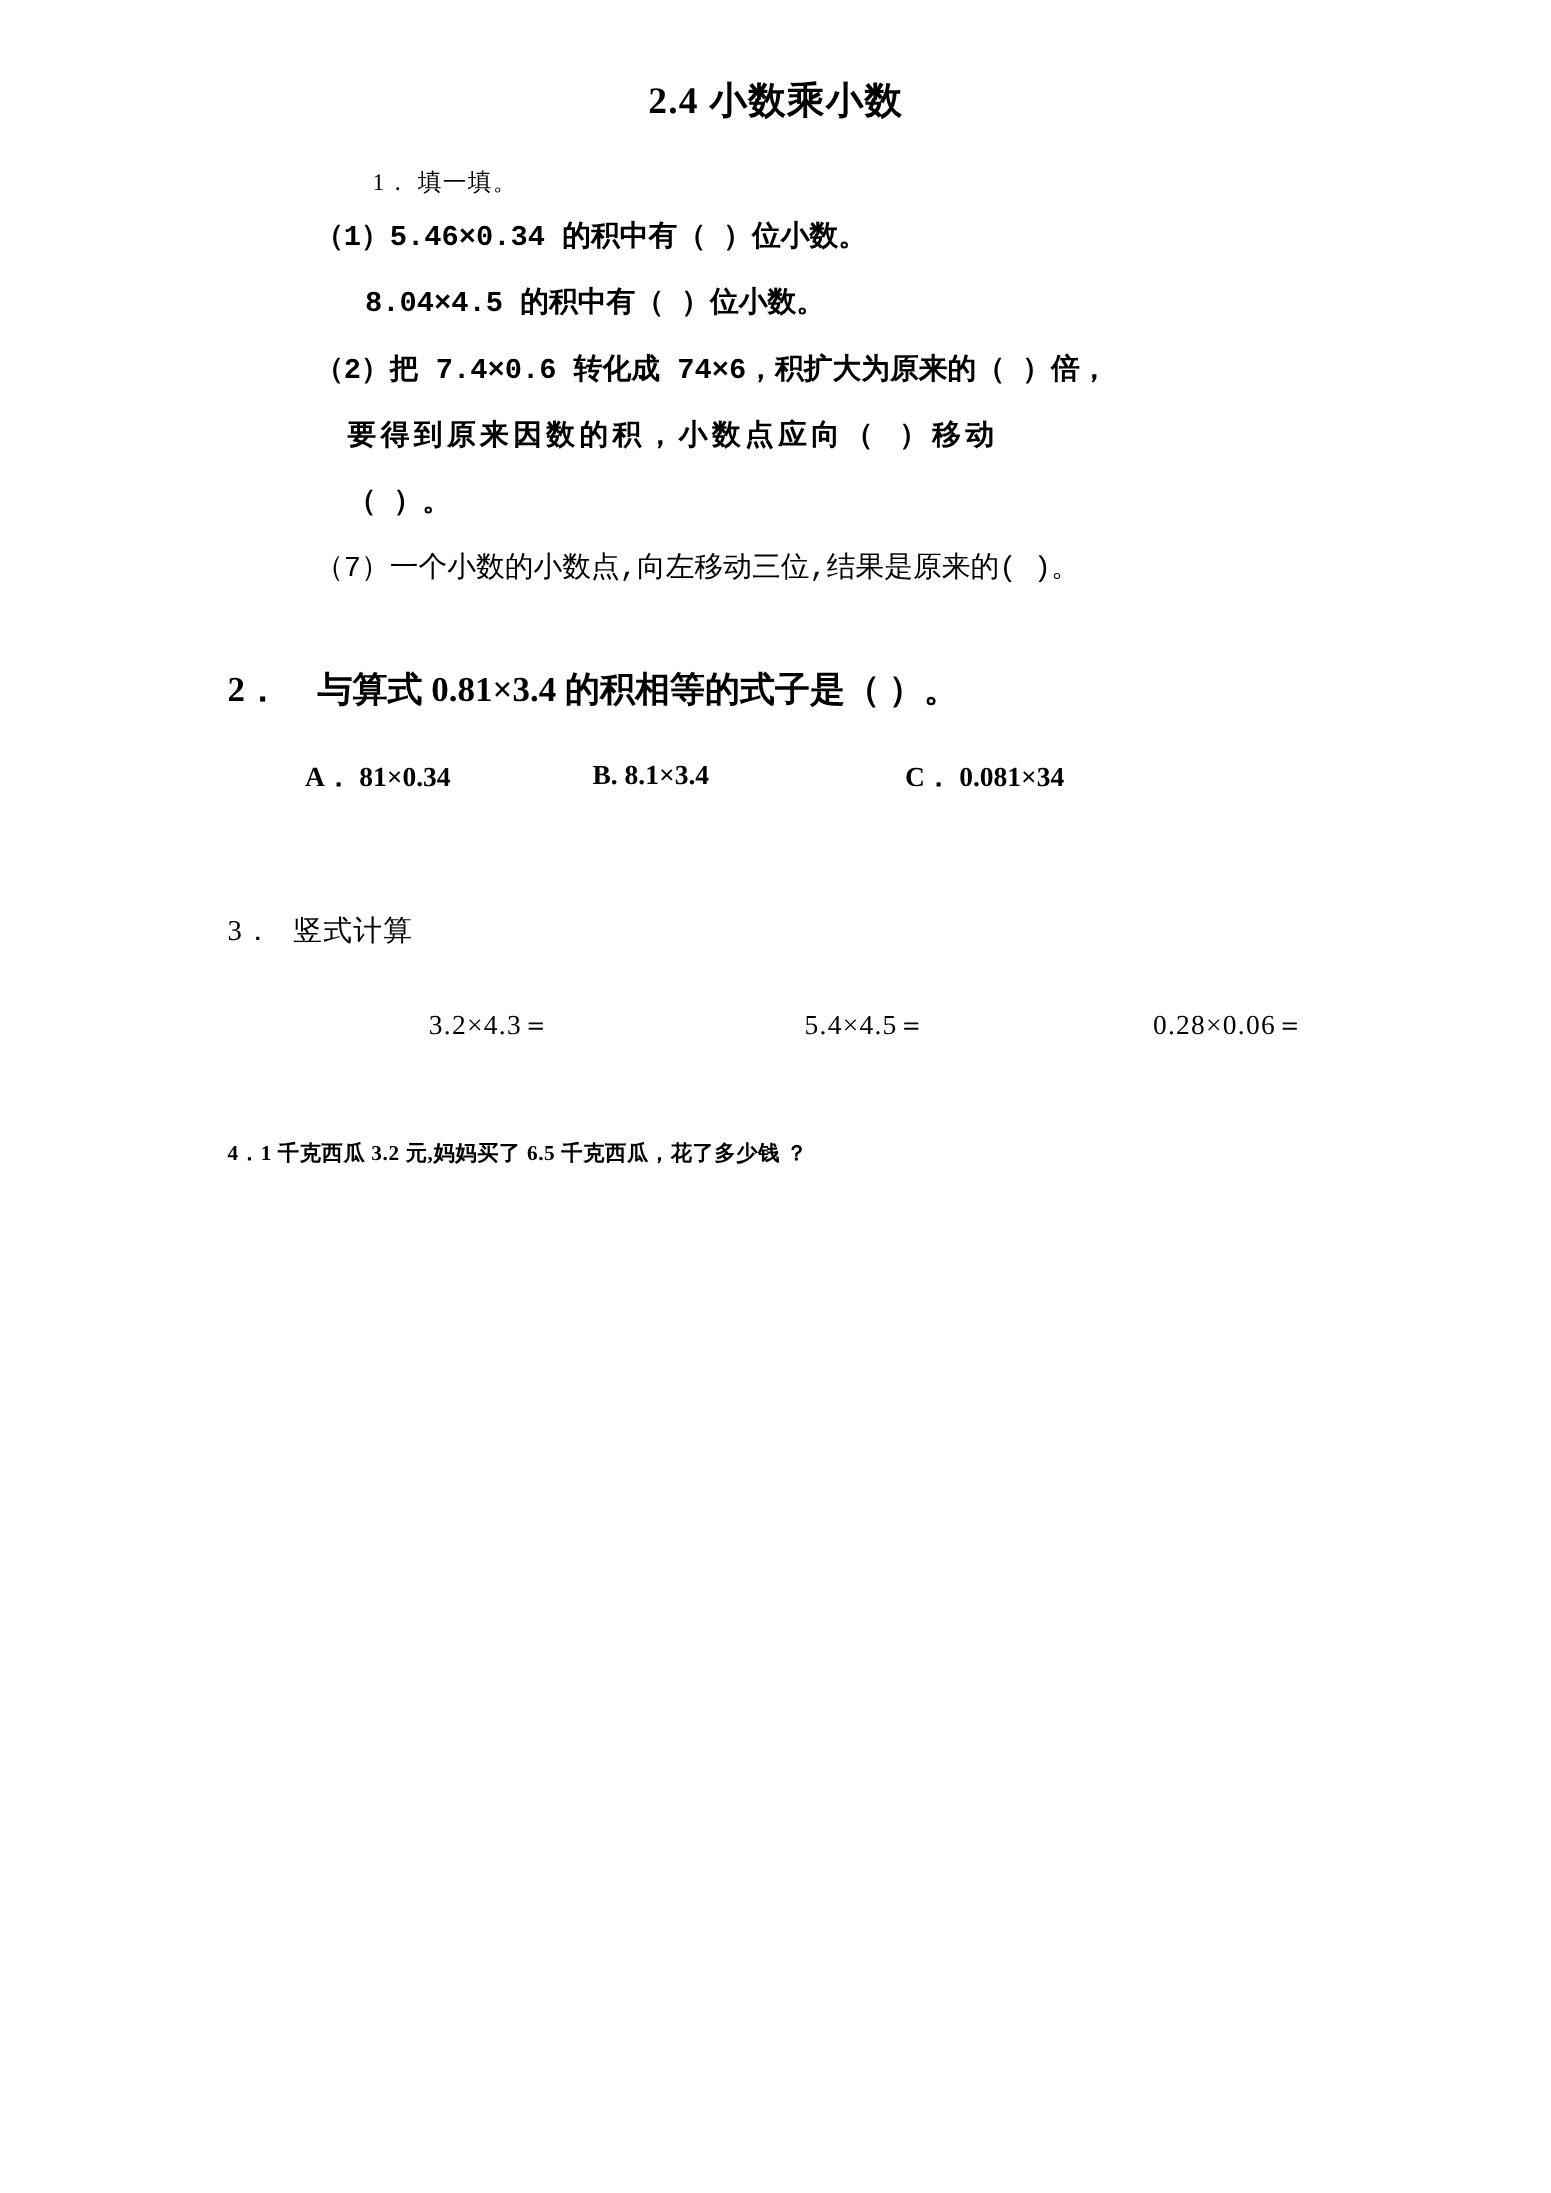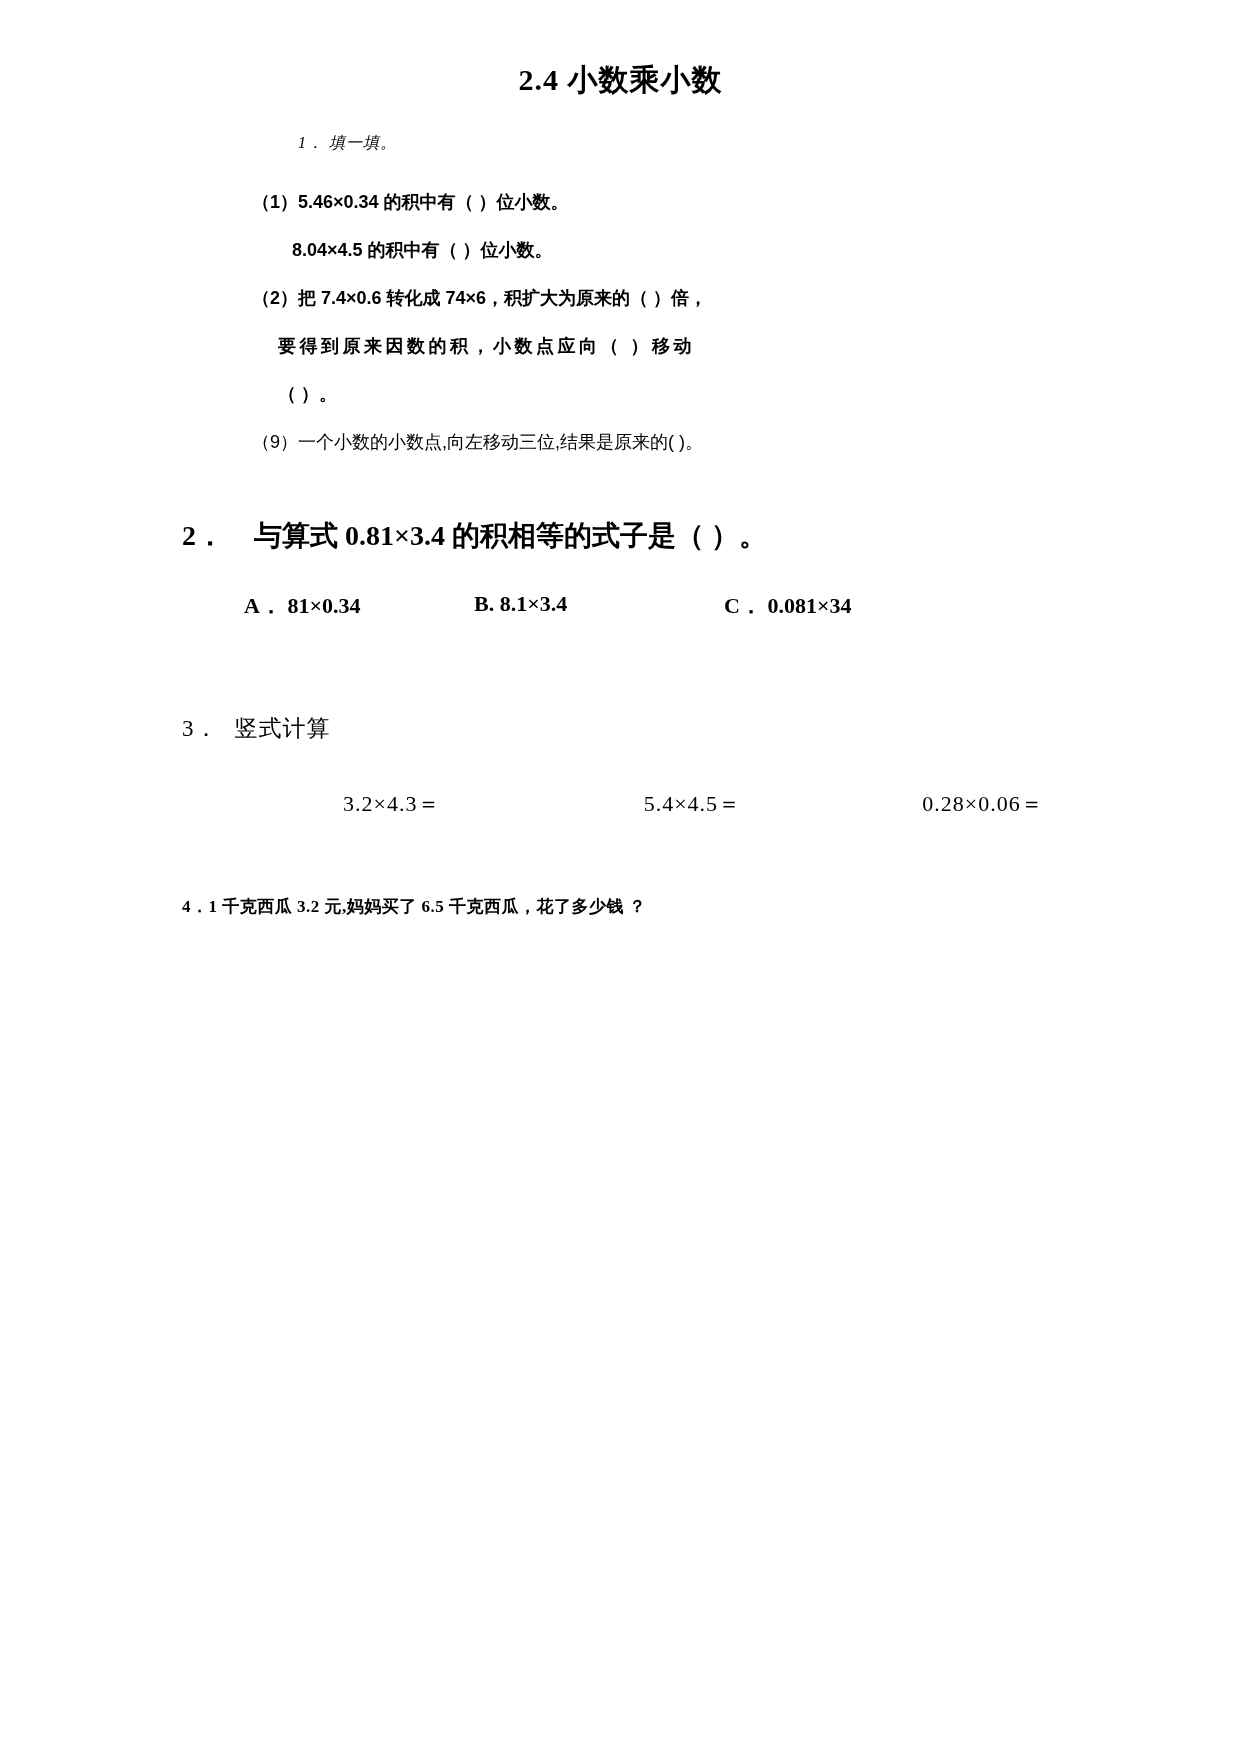--- a/index.html
+++ b/index.html
@@ -29,37 +29,36 @@
     margin-top: 60px;
     letter-spacing: 1px;
     font-family: "Liberation Serif", serif;
   }
   .body-wrap {
     margin-top: 32px;
     padding-left: 160px;
     padding-right: 120px;
   }
   .line {
-    font-size: 18px;
+    font-size: 23px;
     line-height: 1.0;
     margin-bottom: 30px;
-    font-family: Liberation Sans, sans-serif;
+    font-family: Liberation Mono, monospace;
   }
   .bold {
     font-weight: bold;
   }
   .indent-2 { padding-left: 92px; }
   .indent-3 { padding-left: 132px; }
   .indent-4 { padding-left: 118px; }
   .q1-head {
     padding-left: 138px;
-    font-size: 16px;
-    margin-bottom: 39px;
+    font-size: 19px;
+    margin-bottom: 20px;
     letter-spacing: 1px;
-    font-style: italic;
   }
   .spaced {
     letter-spacing: 3.5px;
   }
   .q2 {
     font-size: 28px;
     font-weight: bold;
     margin-top: 66px;
     margin-bottom: 36px;
     padding-left: 22px;
@@ -116,21 +115,21 @@
 
   <div class="body-wrap">
 
     <div class="q1-head">1． 填一填。</div>
 
     <div class="line bold indent-2">（1）5.46×0.34 的积中有（     ）位小数。</div>
     <div class="line bold indent-3">8.04×4.5 的积中有（     ）位小数。</div>
     <div class="line bold indent-2">（2）把 7.4×0.6 转化成 74×6，积扩大为原来的（     ）倍，</div>
     <div class="line bold indent-4 spaced">要得到原来因数的积，小数点应向（        ）移动</div>
     <div class="line bold indent-4">（     ）。</div>
-    <div class="line indent-2">（9）一个小数的小数点,向左移动三位,结果是原来的(        )。</div>
+    <div class="line indent-2">（7）一个小数的小数点,向左移动三位,结果是原来的(        )。</div>
 
     <div class="q2">
       <span class="qnum">2．</span><span>与算式 0.81×3.4 的积相等的式子是（        ）。</span>
     </div>
 
     <div class="options">
       <span class="opt-a">A． 81×0.34</span>
       <span class="opt-b">B. 8.1×3.4</span>
       <span class="opt-c">C． 0.081×34</span>
     </div>

